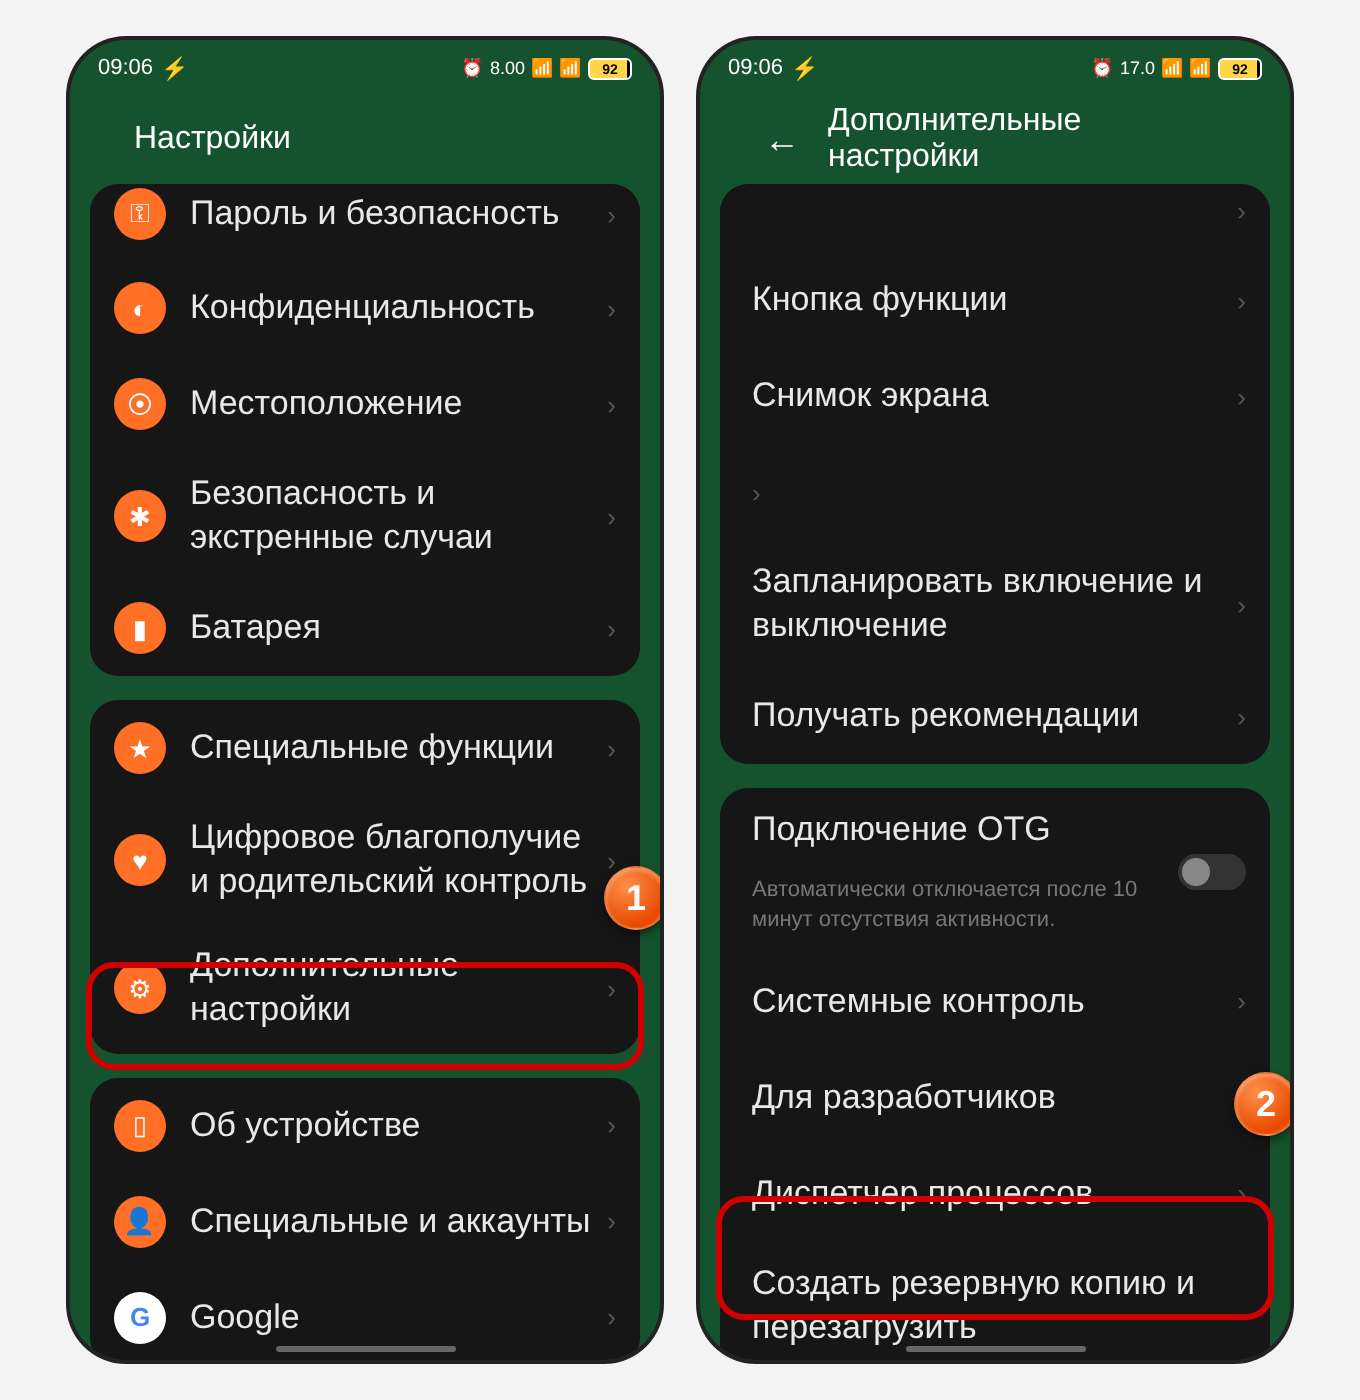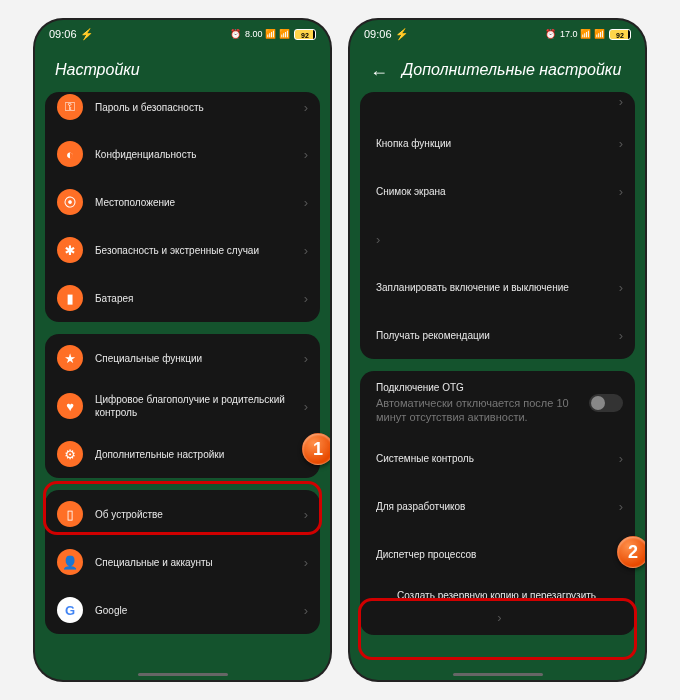--- a/index.html
+++ b/index.html
@@ -49,25 +49,24 @@
     font-size: 7px;
     color: #000;
     text-align: center;
     line-height: 11px;
     font-weight: bold;
   }
   .header {
     height: 44px;
     display: flex;
     align-items: center;
-    padding: 0 20px;
+    padding: 0 32px;
     color: #fff;
     font-size: 16px;
     gap: 14px;
-    font-style: italic;
   }
   .back-arrow { font-size: 18px; }
   .content {
     position: absolute;
     top: 72px;
     bottom: 0;
     left: 0;
     right: 0;
     overflow: hidden;
     padding: 0 10px 10px;
@@ -96,21 +95,21 @@
     align-items: center;
     justify-content: center;
     margin-right: 12px;
     flex-shrink: 0;
     color: #fff;
     font-size: 13px;
   }
   .label {
     flex: 1;
     color: #e8e8e8;
-    font-size: 10px;
+    font-size: 17px;
     line-height: 1.3;
     padding-right: 6px;
   }
   .chev {
     color: #555;
     font-size: 13px;
     flex-shrink: 0;
   }
   .highlight {
     position: absolute;
@@ -144,21 +143,21 @@
     height: 3px;
     background: #666;
     border-radius: 2px;
   }
   
   .item.noicon { padding-left: 16px; }
   .sub {
     color: #777;
     font-size: 11px;
     line-height: 1.3;
-    margin-top: 2px;
+    margin-top: 12px;
   }
   .toggle {
     width: 34px;
     height: 18px;
     background: #333;
     border-radius: 10px;
     position: relative;
     flex-shrink: 0;
   }
   .toggle::after {

